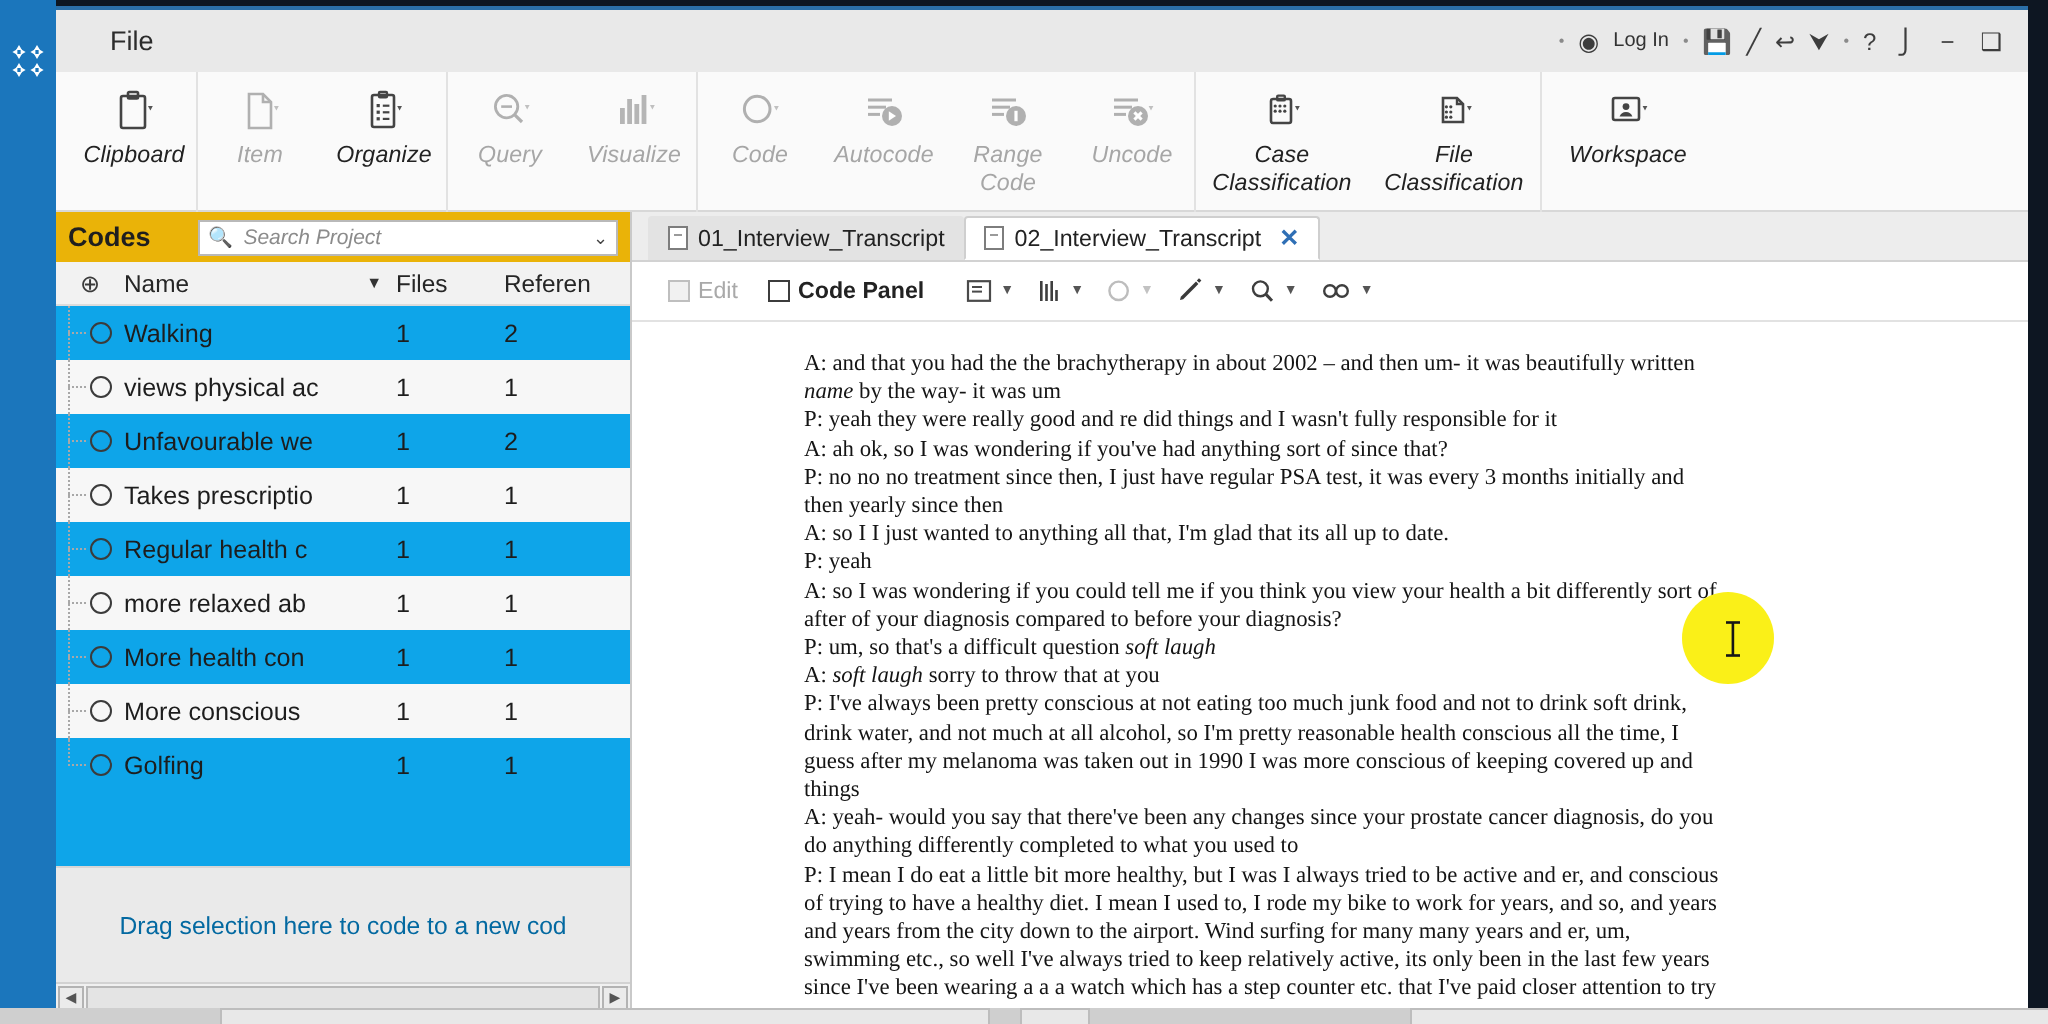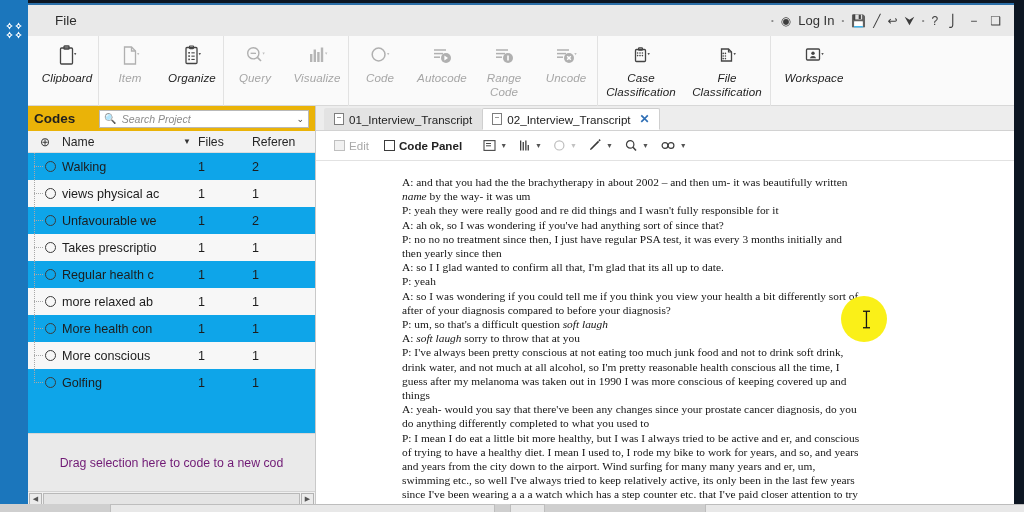--- a/index.html
+++ b/index.html
@@ -52,21 +52,21 @@
     background: #fafafa;
     color: #1a1a1a;
   }
   .qat {
     position: absolute; right: 10px; top: 0;
     height: 31px; display: flex; align-items: center; gap: 7px;
     font-size: 11.5px; color: #3a3a3a;
   }
   .qat .dot { font-size: 8px; color:#8a8a8a; }
   .qat .ic { font-size: 12px; color:#3d3d3d; line-height: 1; }
-  .qat .login { font-size: 13px; color:#333; }
+  .qat .login { font-size: 10px; color:#333; }
   .winbtn { font-size: 12px; color:#3d3d3d; padding: 0 3px; }
 
   
   .ribbon {
     position: relative;
     height: 70px;
     background: #fafafa;
     border-bottom: 1px solid #d8d8d8;
     display: flex;
     align-items: flex-start;
@@ -166,21 +166,21 @@
   }
   .row .nm { width: 136px; white-space: nowrap; overflow: hidden; }
   .row .fl { width: 54px; }
   .row .rf { width: 60px; }
 
   .dragzone {
     height: 58px;
     background: #eaeaea;
     border-top: 1px solid #d6d6d6;
     display: flex; align-items: center; justify-content: center;
-    font-size: 12.3px; color: #701a75;
+    font-size: 12.3px; color: #0369a1;
     text-align: center;
     padding: 0 13px;
   }
   .hscroll {
     height: 15px; background: #f0f0f0;
     border-top: 1px solid #d2d2d2;
     display: flex; align-items: center;
   }
   .hscroll .arw {
     width: 13px; height: 13px; margin: 0 1px;
@@ -674,21 +674,21 @@
             <span class="dc">▼</span>
           </div>
         </div>
 
         <div class="docarea">
           <div class="transcript">
             <p>A: and that you had the the brachytherapy in about 2002 – and then um- it was beautifully written <i>name</i> by the way- it was um</p>
             <p>P: yeah they were really good and re did things and I wasn't fully responsible for it</p>
             <p>A: ah ok, so I was wondering if you've had anything sort of since that?</p>
             <p>P: no no no treatment since then, I just have regular PSA test, it was every 3 months initially and then yearly since then</p>
-            <p>A: so I I glad wanted to confirm all that, I'm glad that its all up to date.</p>
+            <p>A: so I I just wanted to anything all that, I'm glad that its all up to date.</p>
             <p>P: yeah</p>
             <p>A: so I was wondering if you could tell me if you think you view your health a bit differently sort of after of your diagnosis compared to before your diagnosis?</p>
             <p>P: um, so that's a difficult question <i>soft laugh</i></p>
             <p>A: <i>soft laugh</i> sorry to throw that at you</p>
             <p>P: I've always been pretty conscious at not eating too much junk food and not to drink soft drink, drink water, and not much at all alcohol, so I'm pretty reasonable health conscious all the time, I guess after my melanoma was taken out in 1990 I was more conscious of keeping covered up and things</p>
             <p>A: yeah- would you say that there've been any changes since your prostate cancer diagnosis, do you do anything differently completed to what you used to</p>
             <p>P: I mean I do eat a little bit more healthy, but I was I always tried to be active and er, and conscious of trying to have a healthy diet. I mean I used to, I rode my bike to work for years, and so, and years and years from the city down to the airport. Wind surfing for many many years and er, um, swimming etc., so well I've always tried to keep relatively active, its only been in the last few years since I've been wearing a a a watch which has a step counter etc. that I've paid closer attention to try to get my steps up to ten thousand k ten thousand k a day</p>
 
           </div>
         </div>

